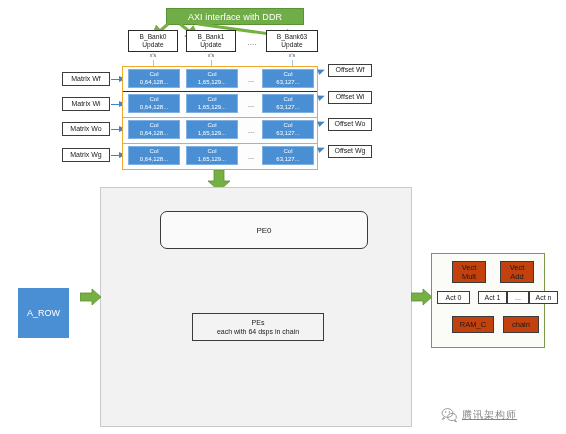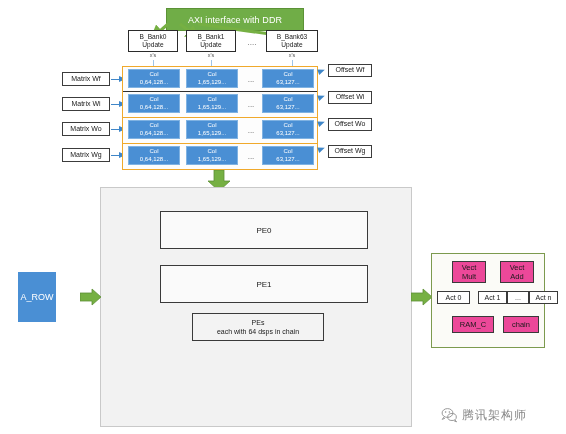--- a/index.html
+++ b/index.html
@@ -41,37 +41,37 @@
   .pecontainer{border:1px solid #c9c9c9;background:#f2f2f2;}
   .pebox{border:1px solid #3a3a3a;background:#fafafa;display:flex;align-items:center;
          justify-content:center;font-size:8px;}
   .pesmall{border:1px solid #3a3a3a;background:#f3f3f3;display:flex;flex-direction:column;
            align-items:center;justify-content:center;font-size:7px;line-height:1.3;text-align:center;}
 
   .arow{background:#4a8fd4;border:1px solid #4a8fd4;color:#ffffff;display:flex;
         align-items:center;justify-content:center;font-size:9px;}
 
   .rcontainer{border:1px solid #7c9a4e;background:#fbfbf7;}
-  .rbox{border:1px solid #3a3a3a;background:#ec4899;display:flex;flex-direction:column;
+  .rbox{border:1px solid #3a3a3a;background:#c2410c;display:flex;flex-direction:column;
         align-items:center;justify-content:center;text-align:center;font-size:7.5px;line-height:1.25;}
   .actbox{border:1px solid #3a3a3a;background:#ffffff;display:flex;align-items:center;
           justify-content:center;font-size:7px;}
   .actdots{display:flex;align-items:center;justify-content:center;font-size:7px;color:#444;
            border:1px solid #3a3a3a;background:#ffffff;}
 
   
   .wm{display:flex;align-items:center;gap:4px;opacity:.62;}
-  .wm .txt{font-size:12px;color:#3a3a3a;letter-spacing:1px;}
+  .wm .txt{font-size:10px;color:#3a3a3a;letter-spacing:1px;text-decoration:underline;}
 </style>
 </head>
 <body>
 
 <div class="stage">
 
-  <div class="abs axi" style="left:166px;top:8px;width:138px;height:23px;">AXI interface with DDR</div>
+  <div class="abs axi" style="left:166px;top:8px;width:138px;height:17px;">AXI interface with DDR</div>
 
   <svg class="abs" style="left:120px;top:22px;width:210px;height:22px;">
     <defs>
       <marker id="gh" markerWidth="5" markerHeight="5" refX="4" refY="2.5" orient="auto">
         <path d="M0,0 L5,2.5 L0,5 z" fill="#76b043"></path>
       </marker>
     </defs>
     <line x1="48" y1="2" x2="32" y2="16" stroke="#76b043" stroke-width="3" marker-end="url(#gh)"></line>
     <line x1="60" y1="2" x2="78" y2="16" stroke="#76b043" stroke-width="3" marker-end="url(#gh)"></line>
     <line x1="78" y1="2" x2="178" y2="16" stroke="#76b043" stroke-width="3" marker-end="url(#gh)"></line>
@@ -184,30 +184,29 @@
   <div class="abs wbox" style="left:328px;top:91px;width:44px;height:13px;">Offset Wi</div>
   <div class="abs wbox" style="left:328px;top:118px;width:44px;height:13px;">Offset Wo</div>
   <div class="abs wbox" style="left:328px;top:145px;width:44px;height:13px;">Offset Wg</div>
 
   <svg class="abs" style="left:205px;top:170px;width:30px;height:22px;">
     <path d="M9,0 L19,0 L19,11 L25,11 L14,21 L3,11 L9,11 z" fill="#76b043" stroke="#5e9136" stroke-width="0.8"></path>
   </svg>
 
   <div class="abs pecontainer" style="left:100px;top:187px;width:312px;height:240px;"></div>
 
-  <div class="abs pebox" style="left:160px;top:211px;width:208px;height:38px;">PE0</div>
-  <div class="abs pebox" style="left:160px;top:265px;width:208px;height:38px;">PE1</div>
+  <div class="abs pebox" style="left:160px;top:211px;width:208px;height:38px;border-radius:7px;">PE0</div>
 
   <div class="abs pesmall" style="left:192px;top:313px;width:132px;height:28px;">
     <span>PEs</span>
     <span>each with 64 dsps in chain</span>
   </div>
 
 
-  <div class="abs arow" style="left:18px;top:272px;width:38px;height:50px;">A_ROW</div>
+  <div class="abs arow" style="left:18px;top:288px;width:51px;height:50px;">A_ROW</div>
   <svg class="abs" style="left:80px;top:288px;width:22px;height:18px;">
     <path d="M0,5 L12,5 L12,1 L21,9 L12,17 L12,13 L0,13 z" fill="#76b043" stroke="#5e9136" stroke-width="0.8"></path>
   </svg>
 
   <svg class="abs" style="left:411px;top:288px;width:22px;height:18px;">
     <path d="M0,5 L12,5 L12,1 L21,9 L12,17 L12,13 L0,13 z" fill="#76b043" stroke="#5e9136" stroke-width="0.8"></path>
   </svg>
 
   <div class="abs rcontainer" style="left:431px;top:253px;width:114px;height:95px;"></div>
 

